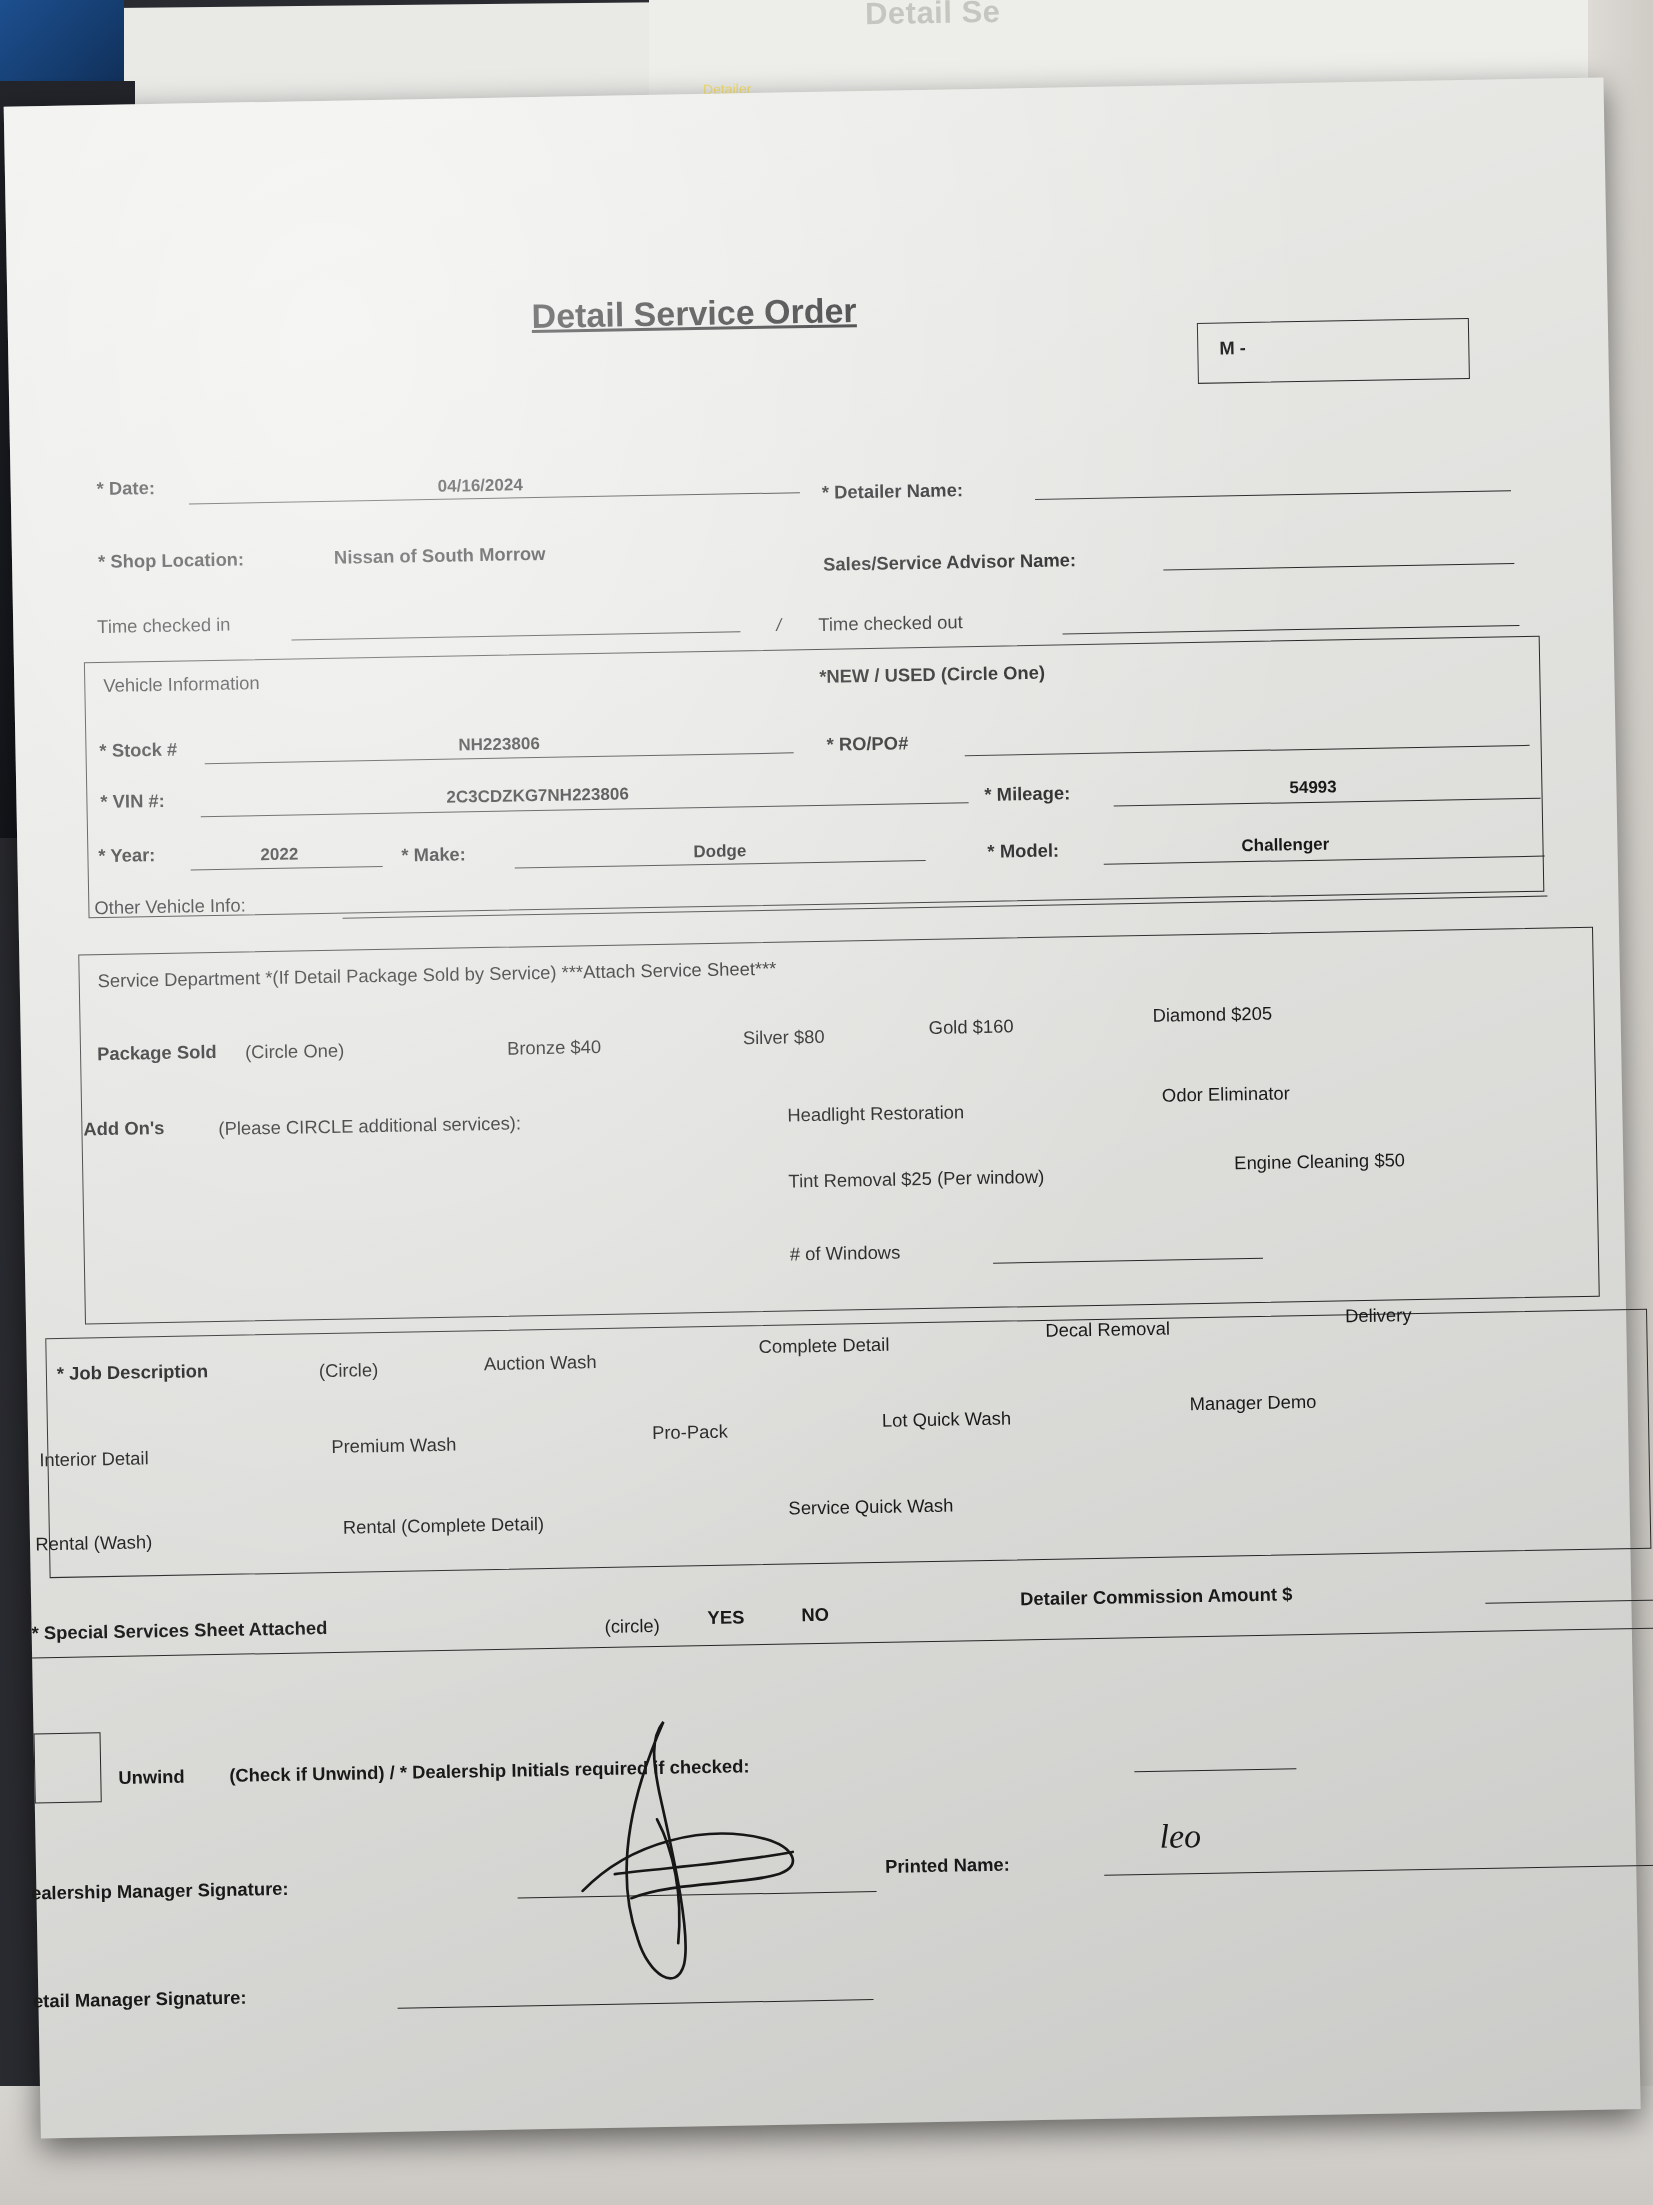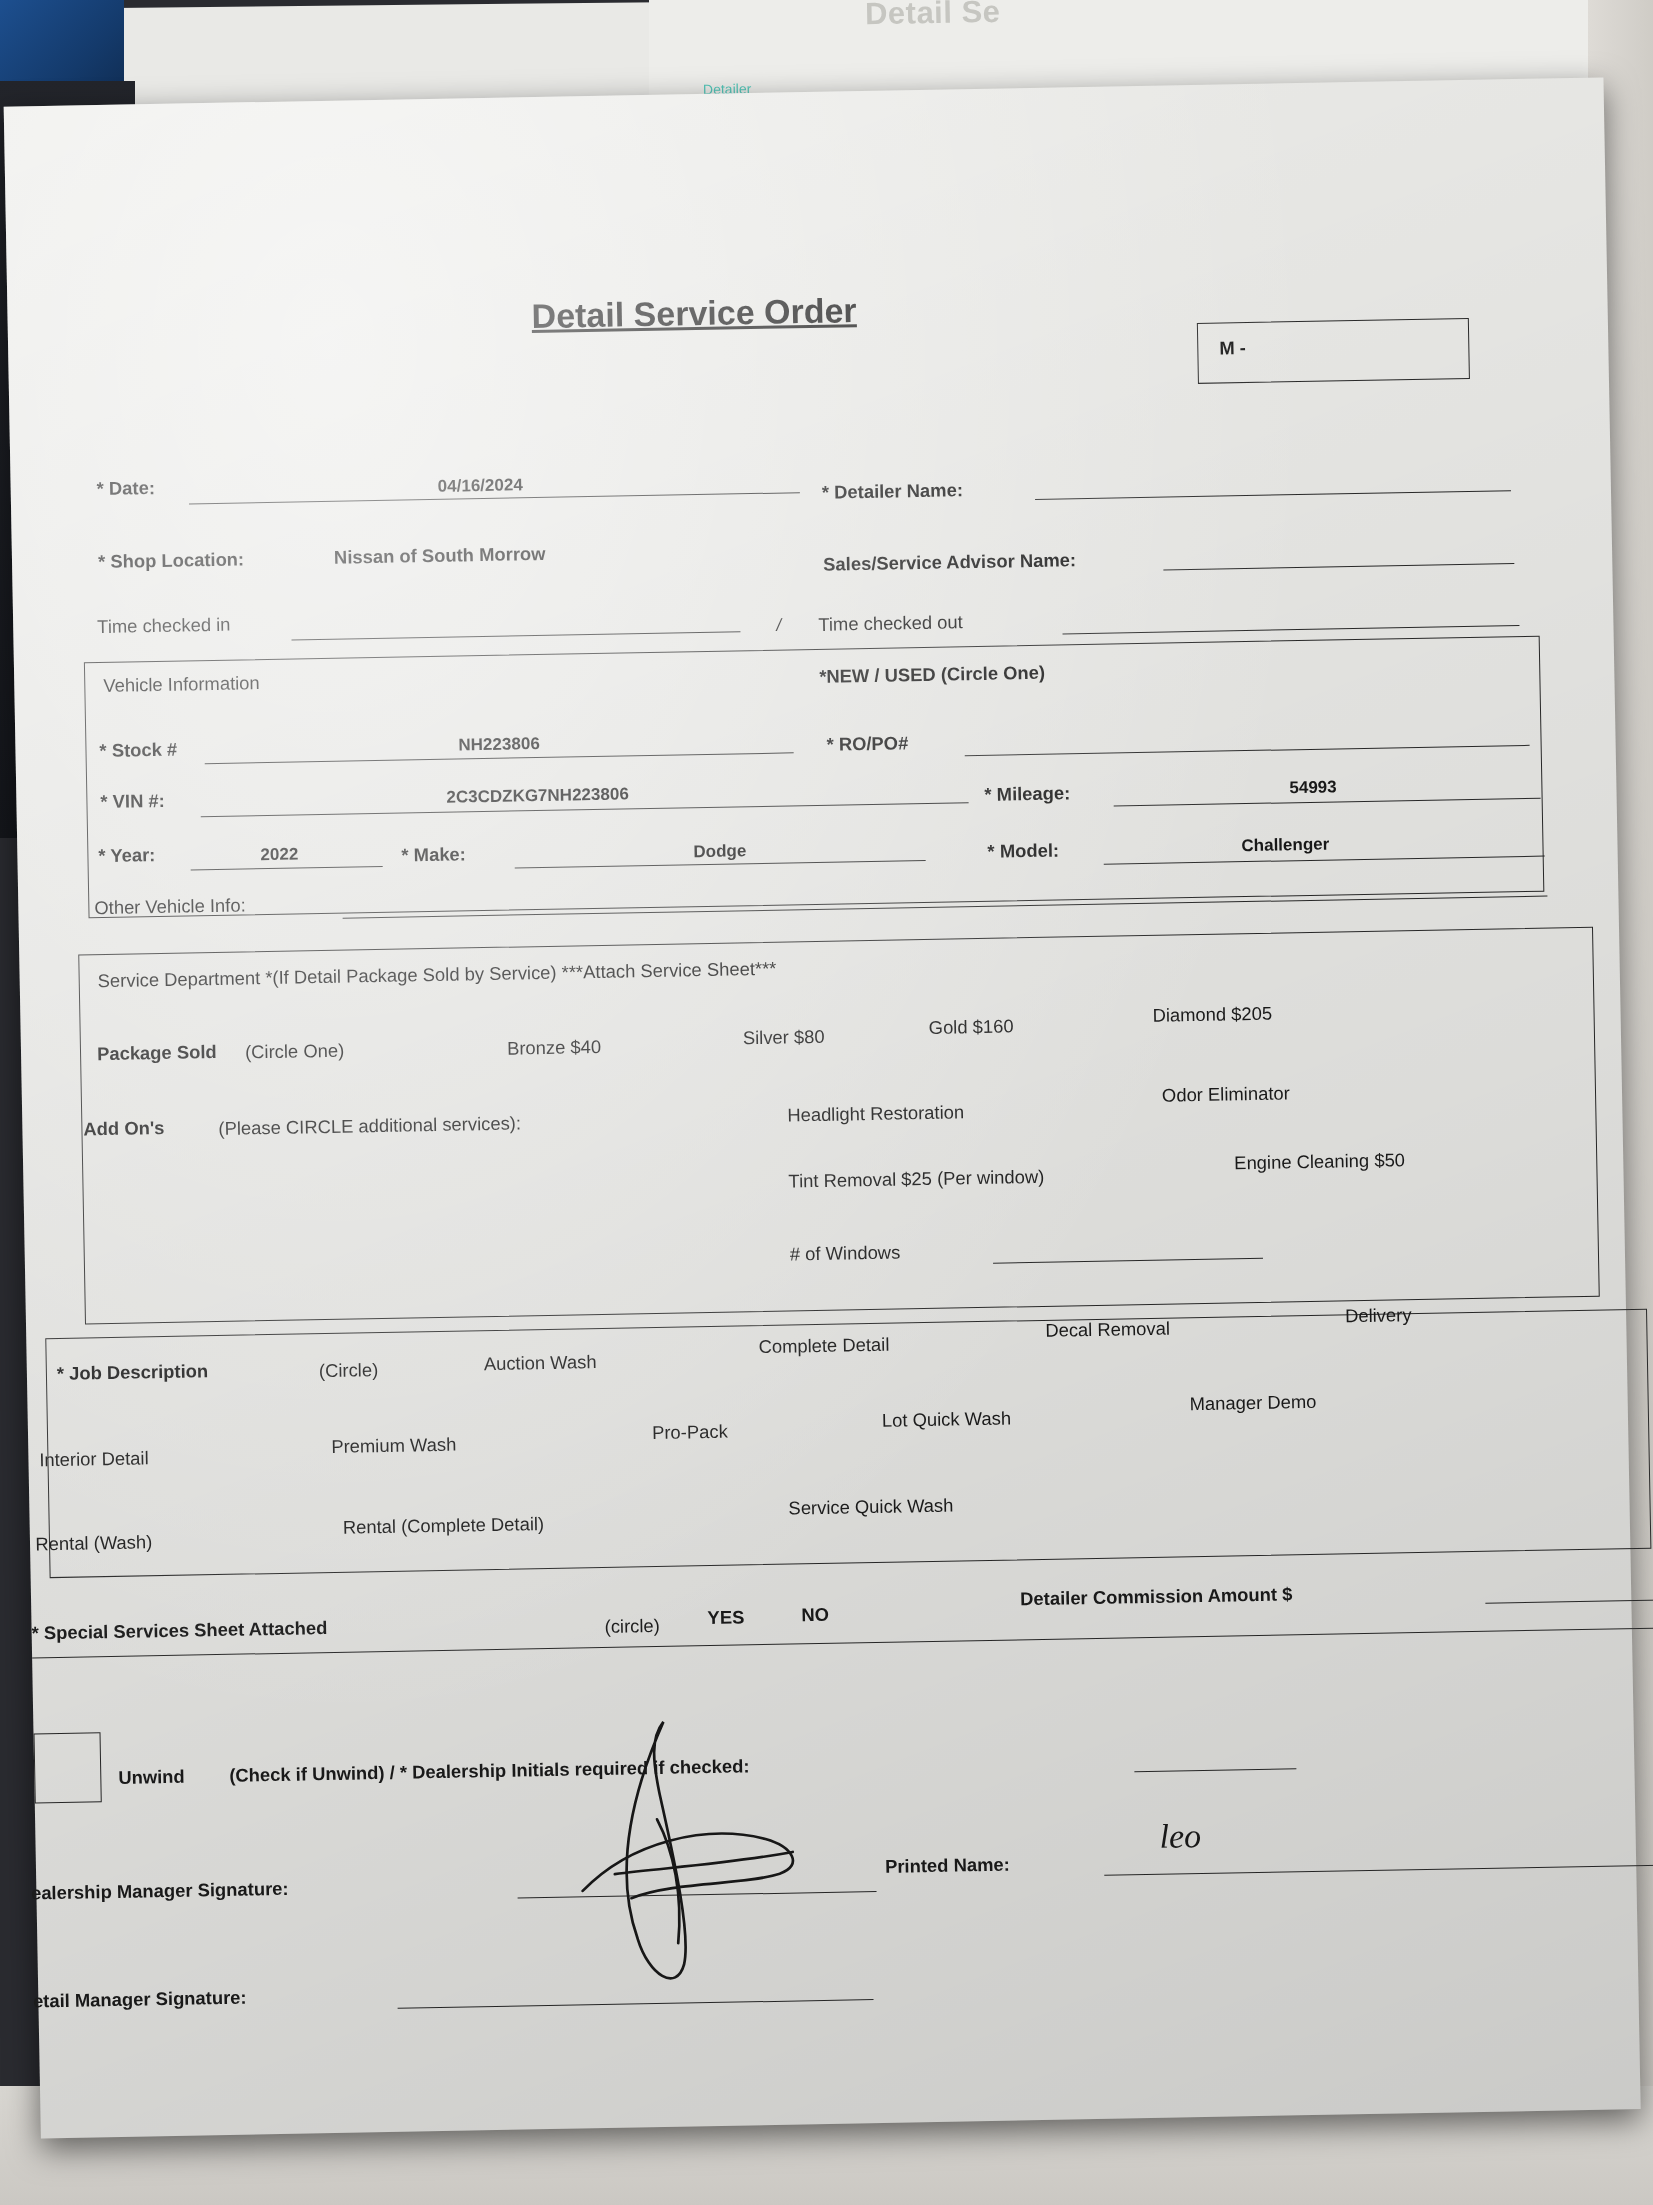--- a/index.html
+++ b/index.html
@@ -53,21 +53,21 @@
     font-weight: bold;
     color: #b9b9b4;
     letter-spacing: 0.5px;
     transform: rotate(-1deg);
     opacity: .75;
   }
   .bg-ghost-sub {
     position: absolute;
     left: 703px; top: 81px;
     font-size: 14px;
-    color: #14b8a6;
+    color: #fde047;
     transform: rotate(-1deg);
     opacity: .7;
   }
   .bg-ghost-sub2 {
     position: absolute;
     left: 1092px; top: 146px;
     font-size: 14px;
     color: #c9c9c3;
     transform: rotate(-1deg);
     opacity: .6;

